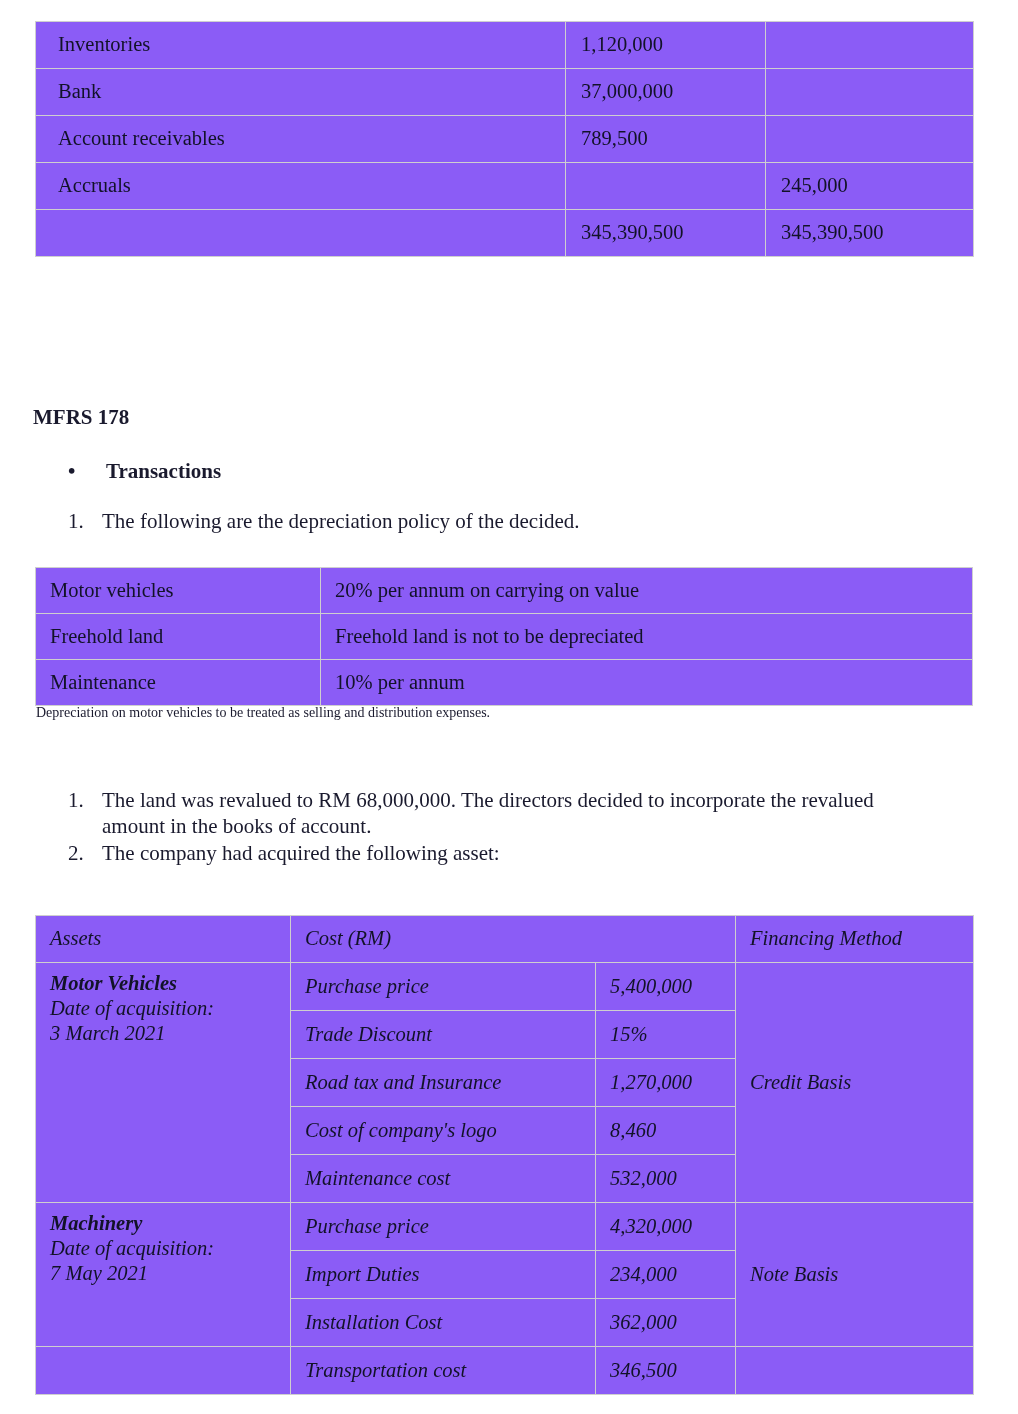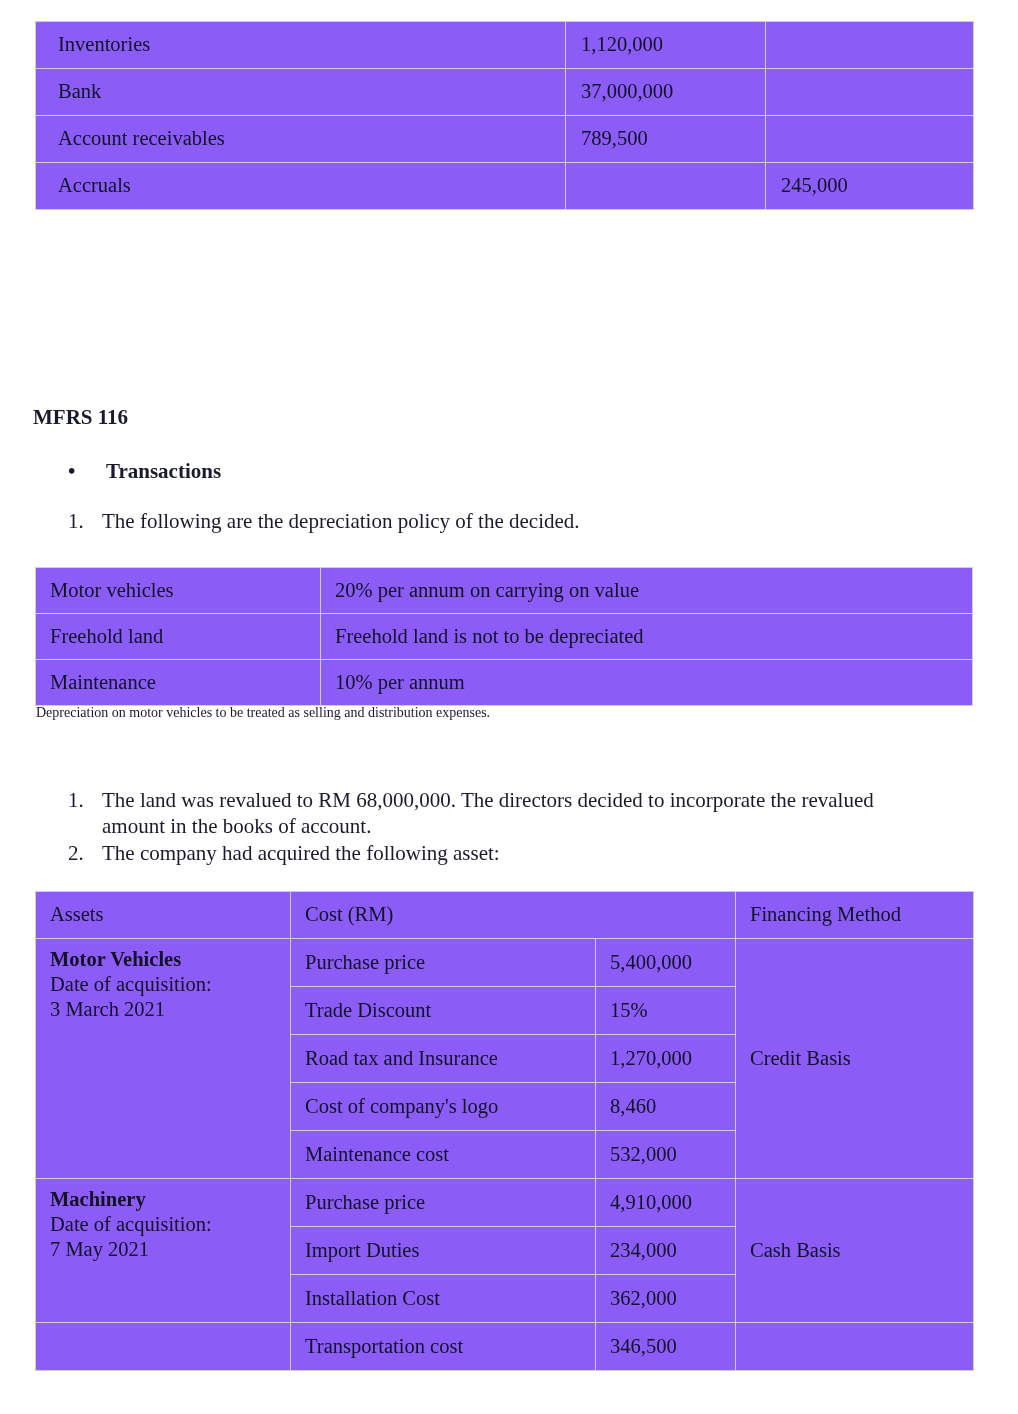--- a/index.html
+++ b/index.html
@@ -125,22 +125,23 @@
     display: flex;
     align-items: baseline;
     margin-bottom: 0;
   }
   .num-list-2 .li .txt { line-height: 1.26; }
 
   
   #asset-table {
     position: absolute;
     left: 35px;
-    top: 891px;
+    top: 915px;
     width: 938px;
+    font-style: italic;
   }
   #asset-table td { height: 47px; padding-left: 14px; }
   #asset-table td.asset-cell {
     vertical-align: top;
     padding-top: 8px;
     line-height: 1.22;
   }
   #asset-table td.head-cell { height: 46px; }
   #asset-table col.a1 { width: 255px; }
   #asset-table col.a2 { width: 305px; }
@@ -172,25 +173,30 @@
       <tr>
         <td class="tb-label">Account receivables</td>
         <td class="tb-debit">789,500</td>
         <td class="tb-credit"></td>
       </tr>
       <tr>
         <td class="tb-label">Accruals</td>
         <td class="tb-debit"></td>
         <td class="tb-credit">245,000</td>
       </tr>
+      <tr>
+        <td class="tb-label"></td>
+        <td class="tb-debit bold">345,390,500</td>
+        <td class="tb-credit bold">345,390,500</td>
+      </tr>
     </tbody>
   </table>
 
 
-  <div class="mfrs-heading">MFRS 116</div>
+  <div class="mfrs-heading">MFRS 178</div>
 
   <div class="bullet-row">
     <span class="bullet-dot">•</span>
     <span>Transactions</span>
   </div>
 
   <div class="num-item-1">
     <span class="num-marker">1.</span>
     <span>The following are the depreciation policy of the decided.</span>
   </div>
@@ -270,22 +276,22 @@
         <td>532,000</td>
       </tr>
 
       <tr>
         <td class="asset-cell" rowspan="3">
           <div class="bold">Machinery</div>
           <div>Date of acquisition:</div>
           <div>7 May 2021</div>
         </td>
         <td>Purchase price</td>
-        <td>4,910,000</td>
-        <td rowspan="3">Cash Basis</td>
+        <td>4,320,000</td>
+        <td rowspan="3">Note Basis</td>
       </tr>
       <tr>
         <td>Import Duties</td>
         <td>234,000</td>
       </tr>
       <tr>
         <td>Installation Cost</td>
         <td>362,000</td>
       </tr>
 

